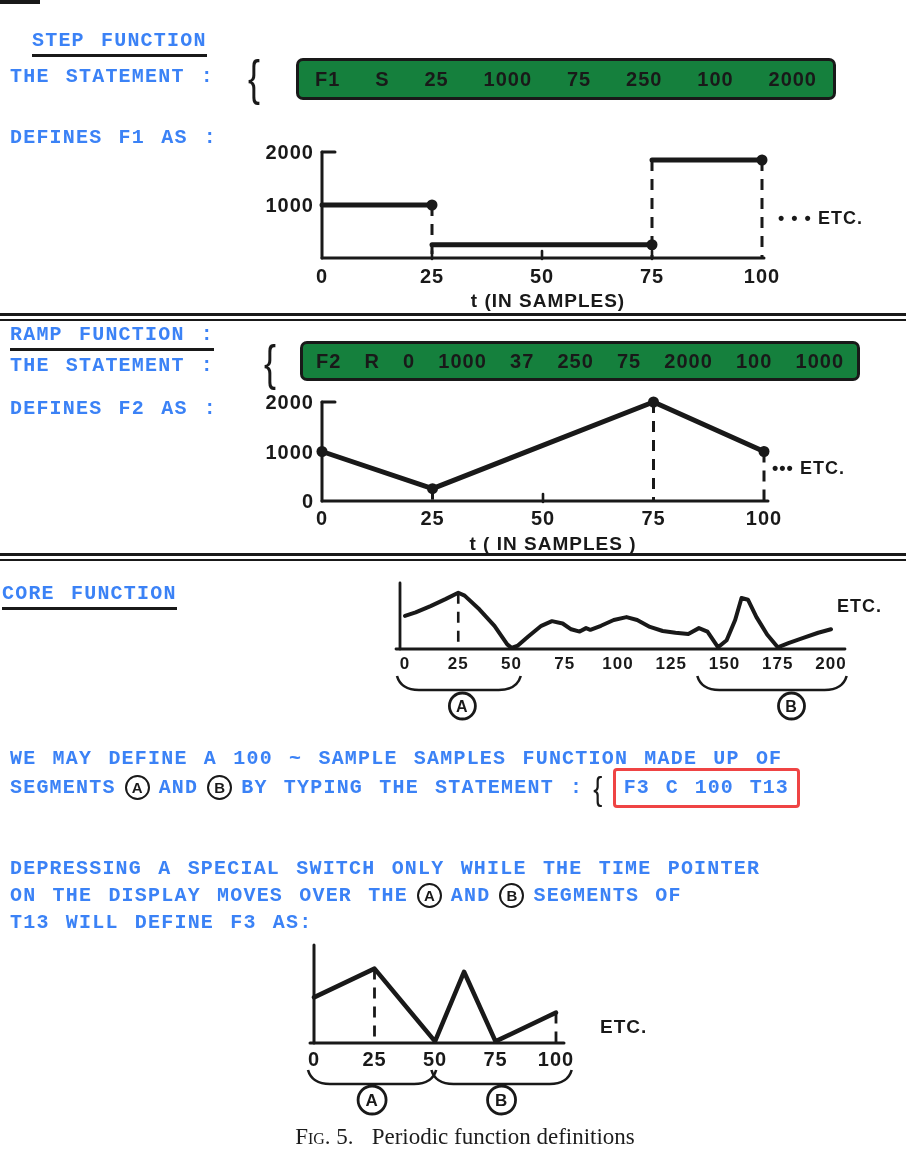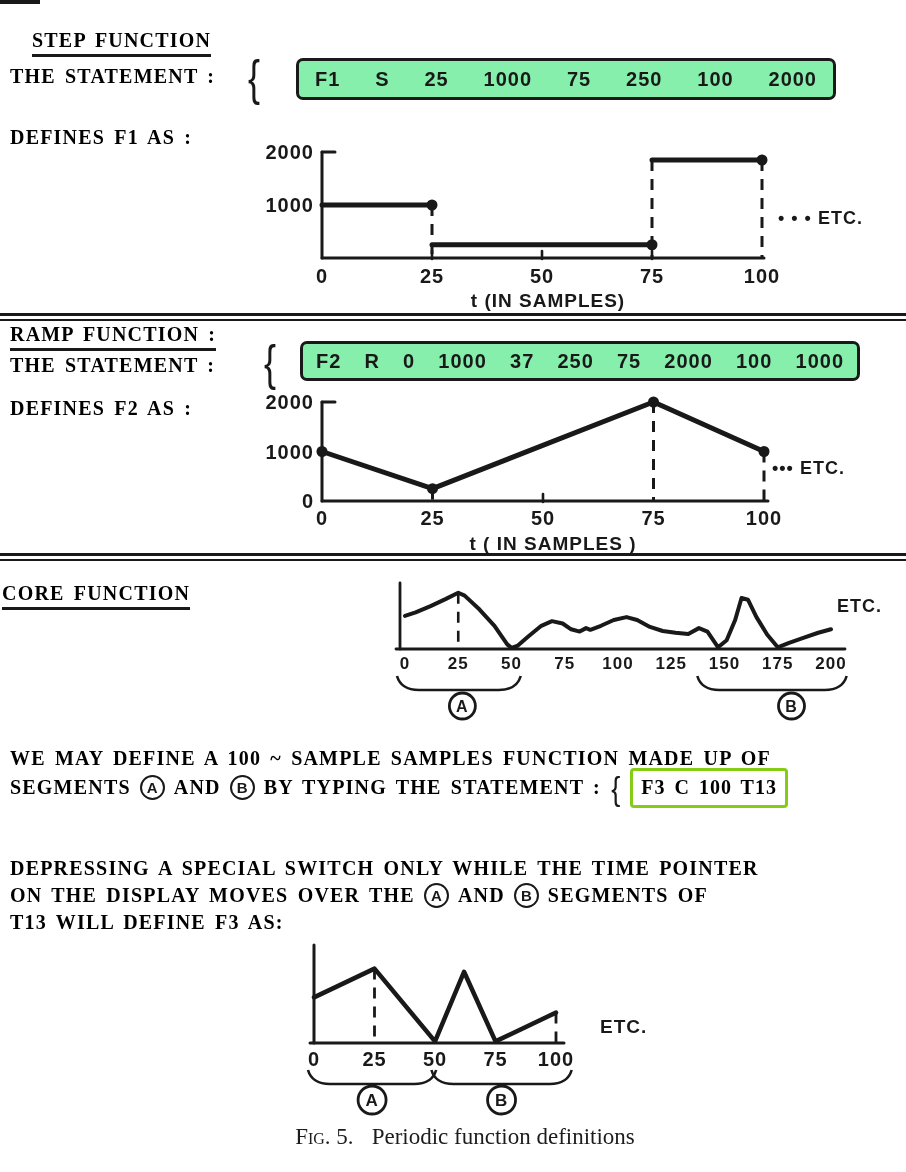--- a/index.html
+++ b/index.html
@@ -2,44 +2,44 @@
 <html><head>
 <meta charset="utf-8">
 <style>
   html,body{margin:0;padding:0;background:#ffffff;}
   .page{
     position:relative; width:906px; height:1172px; margin:0 auto;
     background:#ffffff; overflow:hidden;
     font-family:"Liberation Sans", sans-serif; color:#191919;
   }
   .abs{position:absolute;}
-  .hand{font-weight:700; letter-spacing:1.2px; word-spacing:3px; color:#000000;
-        font-family:Liberation Serif, serif; white-space:nowrap;}
+  .hand{font-weight:700; letter-spacing:1.2px; word-spacing:3px; color:#3b82f6;
+        font-family:Liberation Mono, monospace; white-space:nowrap;}
   .t20{font-size:20px;}
   .sec-title{border-bottom:3px solid #191919; padding-bottom:2px; display:inline-block;}
   .stmt-box{
     box-sizing:border-box; border:3.5px solid #191919; border-radius:7px;
-    display:flex; align-items:center; padding:0 16px; background:#86efac;
+    display:flex; align-items:center; padding:0 16px; background:#15803d;
   }
   .stmt-text{display:block; width:100%; font-size:20px; font-weight:700;
     letter-spacing:1px; text-align:justify; text-align-last:justify; white-space:normal;}
   .big-brace{font-size:50px; font-weight:400; transform:scaleX(.72); transform-origin:left center; line-height:1;}
   .rule{left:0; width:906px; height:8px; box-sizing:border-box;
     border-top:3.5px solid #191919; border-bottom:2.5px solid #191919;}
   .artifact{background:#191919;}
   .para-line{height:29px; display:flex; align-items:center; gap:9px;}
   .para2-line{height:27px; display:flex; align-items:center; gap:9px;}
   .circled{
     box-sizing:border-box; width:25px; height:25px; border:2.6px solid #191919; border-radius:50%;
     display:inline-flex; align-items:center; justify-content:center;
     font-size:15px; font-weight:700; letter-spacing:0; flex:0 0 auto;
   }
   .inline-brace{font-size:34px; font-weight:400; transform:scaleX(.8); line-height:1;}
   .inline-box{
-    box-sizing:border-box; border:3px solid #84cc16; border-radius:4px;
+    box-sizing:border-box; border:3px solid #ef4444; border-radius:4px;
     padding:17px 8px; height:31px; display:inline-flex; align-items:center;
     font-size:20px; font-weight:700; letter-spacing:1px;
   }
   .caption{left:0; width:906px; text-align:center;
     font-family:"Liberation Serif", serif; font-size:23px; color:#1c1c1c; font-weight:400;margin-left:12px;}
   .cap-prefix{font-variant:small-caps; margin-right:18px;}
   svg text{font-family:"Liberation Sans", sans-serif; font-weight:700; fill:#191919; letter-spacing:1px;}
 </style>
 </head>
 <body>

